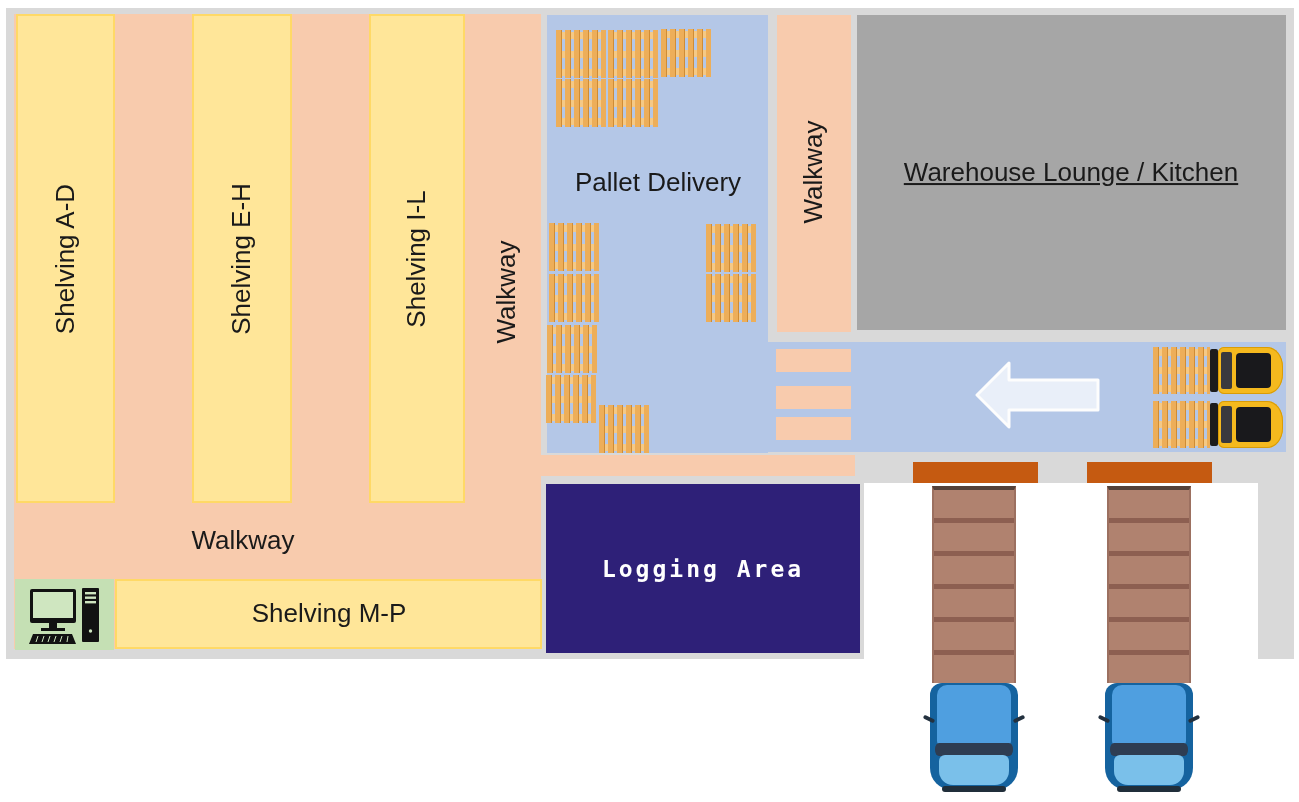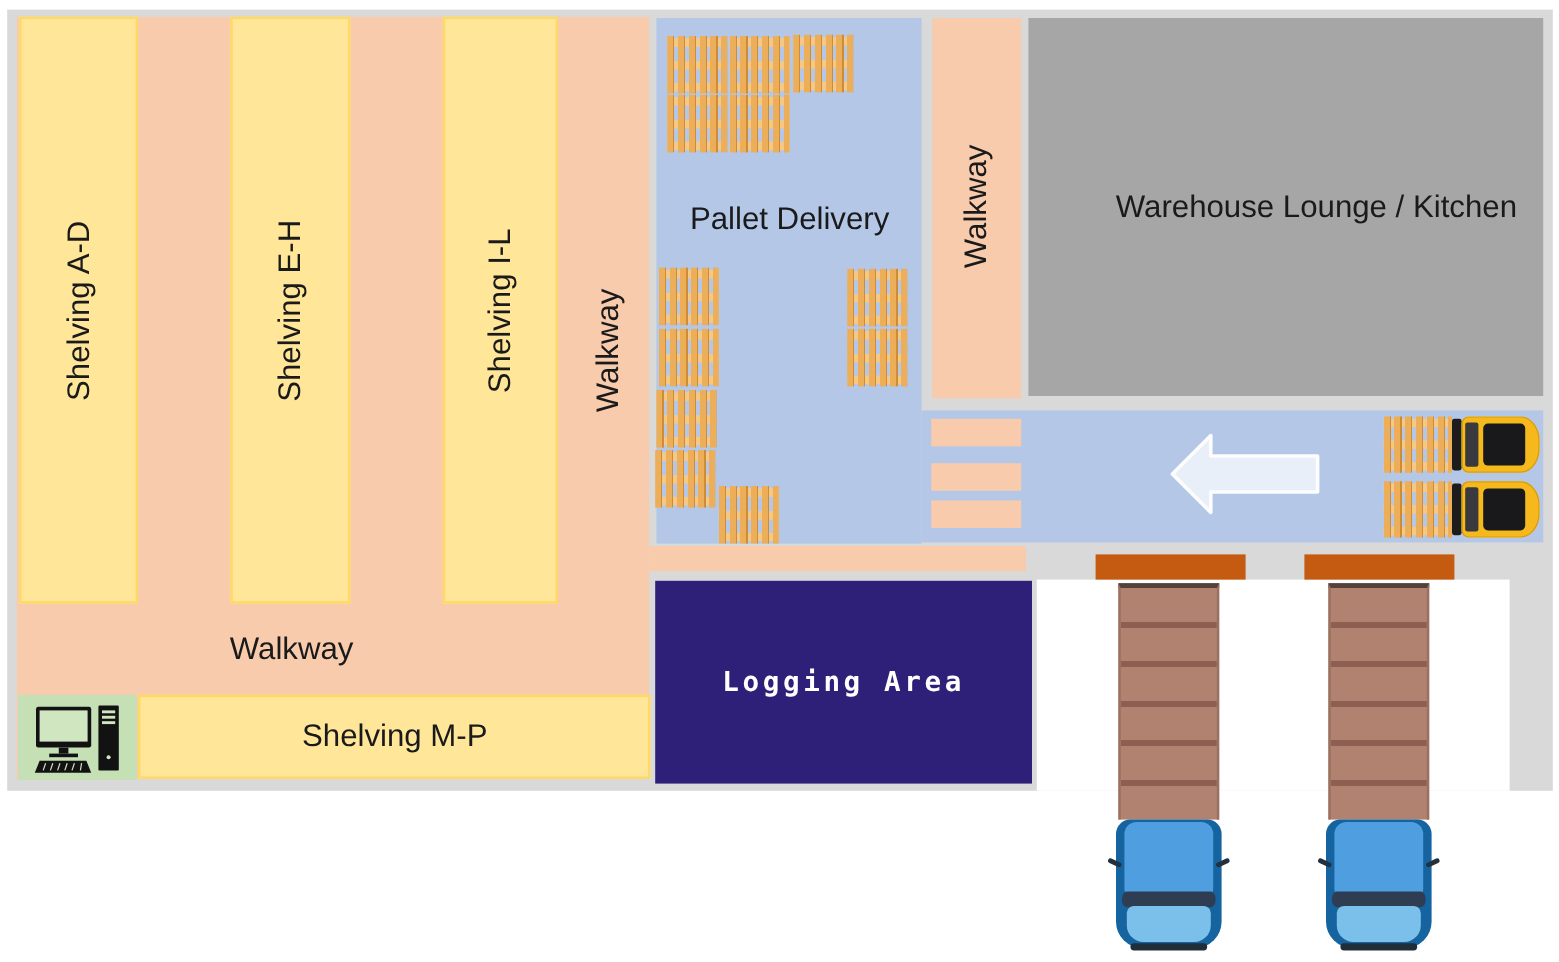--- a/index.html
+++ b/index.html
@@ -21,21 +21,21 @@
   .cutout{left:864px;top:483px;width:394px;height:176px;background:#fff;}
   .logging{left:546px;top:484px;width:314px;height:169px;background:var(--logging-navy,#2e2078);}
   .greenbox{left:15px;top:579px;width:99px;height:71px;background:var(--station-green,#c5e0b4);}
   .shelf-mp{left:115px;top:579px;width:427px;height:70px;}
   
   .hlabel,.vlabel{position:absolute;white-space:nowrap;font-size:26px;line-height:1.15;}
   .hlabel{transform:translate(-50%,-50%);}
   .vlabel{transform:translate(-50%,-50%) rotate(-90deg);}
   .lbl-ad{left:66px;top:259px;}   .lbl-eh{left:242px;top:259px;}   .lbl-il{left:417px;top:259px;}
   .lbl-wl{left:507px;top:292px;}  .lbl-wr{left:814px;top:172px;}
-  .lbl-lounge{left:1097px;top:173px;}
+  .lbl-lounge{left:1071px;top:173px;text-decoration:underline;}
   .lbl-pda{left:658px;top:182px;text-align:right;line-height:36px;}
   .lbl-wm{left:243px;top:541px;}  .lbl-mp{left:329px;top:614px;}
   .lbl-log{left:703px;top:569px;font-family:"DejaVu Sans Mono",monospace;font-weight:bold;
            font-size:23px;letter-spacing:3px;color:#fff;}
   
   .pallet{position:absolute;width:50px;height:48px;
     background:
       repeating-linear-gradient(90deg,#edae59 0 5px,#cf8c35 5px 6px,rgba(0,0,0,0) 6px 9px),
       linear-gradient(#f5c985,#f5c985) 0 2px/100% 7px no-repeat,
       linear-gradient(#f5c985,#f5c985) 0 50%/100% 7px no-repeat,

